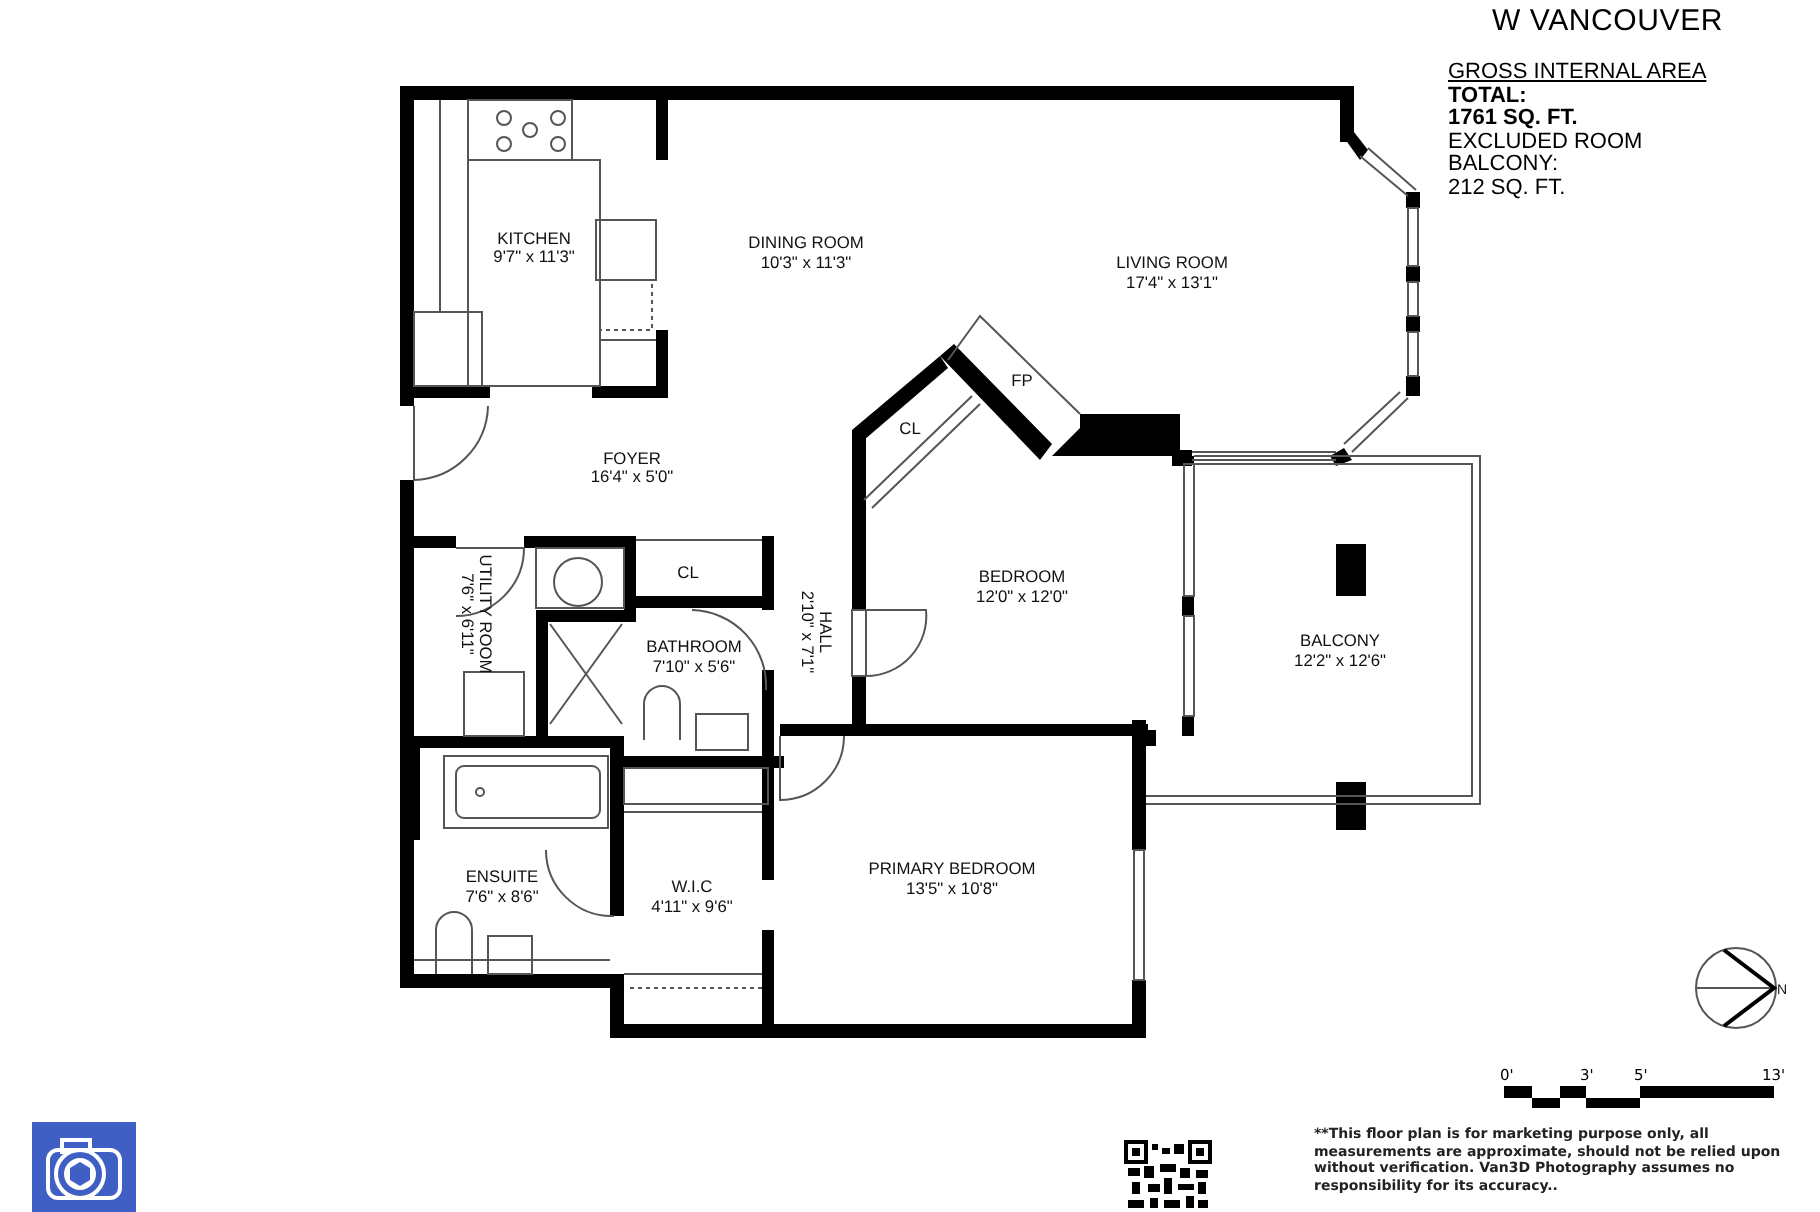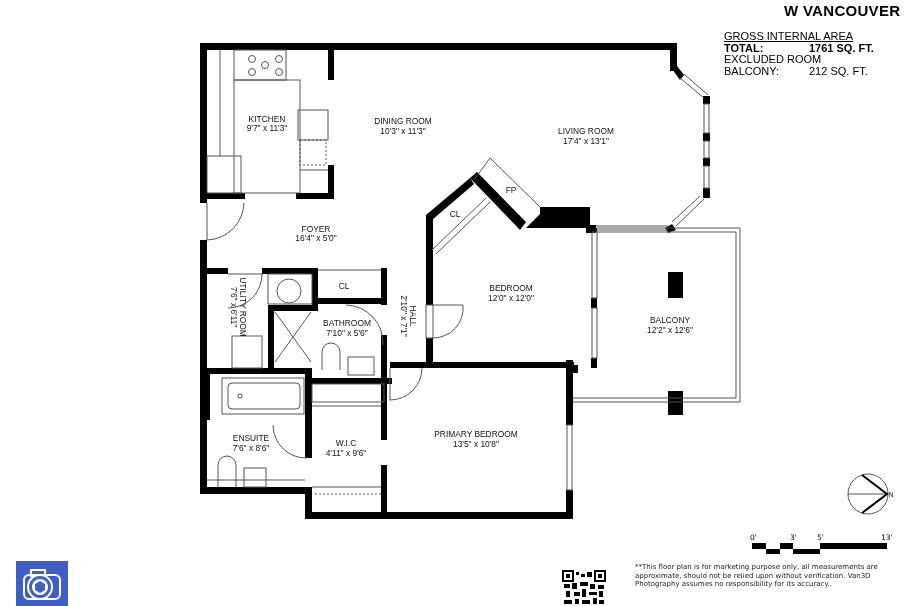--- a/index.html
+++ b/index.html
@@ -1,25 +1,25 @@
 <!DOCTYPE html>
 <html><head>
 <meta charset="utf-8">
 <style>
   html, body { margin:0; padding:0; background:#ffffff; }
   body { width:910px; height:606px; position:relative; overflow:hidden; font-family:"Liberation Sans", sans-serif; color:#000; }
-  .title { position:absolute; left:784px; top:2px; font-size:15px; font-weight:bold; letter-spacing:0.3px; }
+  .title { position:absolute; left:746px; top:2px; font-size:15px; font-weight:normal; letter-spacing:0.3px; }
   .area-box { position:absolute; left:724px; top:31px; font-size:11px; line-height:11.5px; width:170px; }
   .area-box .u { text-decoration:underline; }
-  .area-row { display:flex; }
+  .area-row { display:flex;flex-direction:column; }
   .area-row .k { width:85px; }
   .area-row.bold { font-weight:bold; }
   svg.plan { position:absolute; left:0; top:0; }
   .lbl { font-family:"Liberation Sans", sans-serif; font-size:8.4px; fill:#111; text-anchor:middle; }
-  .disclaimer { position:absolute; left:635px; top:563px; width:250px; font-size:7px; line-height:8.5px; color:#222; font-family:"DejaVu Sans", sans-serif; }
+  .disclaimer { position:absolute; left:657px; top:563px; width:250px; font-size:7px; line-height:8.5px; color:#222; font-family:"DejaVu Sans", sans-serif;font-weight:bold; }
   .logo { position:absolute; left:16px; top:561px; width:52px; height:45px; background:#3f5fc4; }
   .qr { position:absolute; left:562px; top:570px; width:44px; height:36px; }
   .scale-lbl { position:absolute; font-size:7.5px; font-family:"DejaVu Sans", sans-serif; }
 </style>
 </head>
 <body>
 
 <div class="title">W VANCOUVER</div>
 <div class="area-box">
   <div class="u">GROSS INTERNAL AREA</div>

